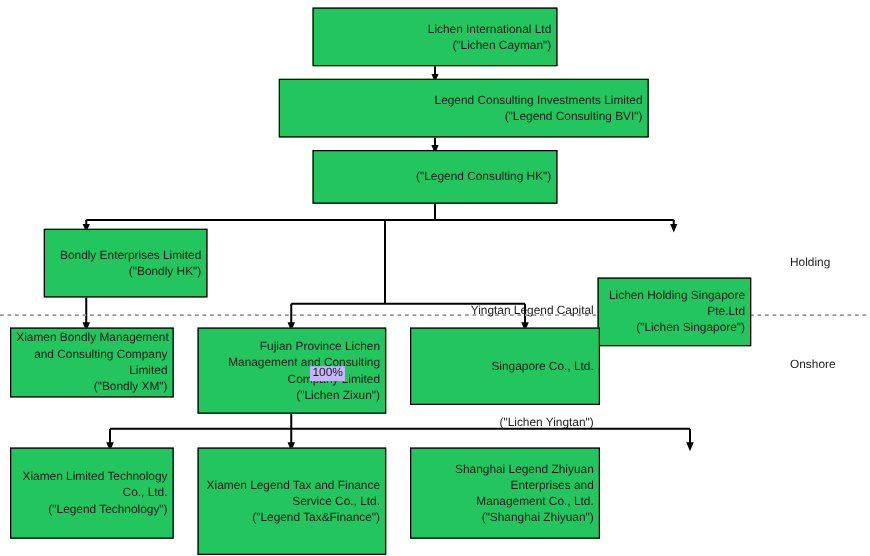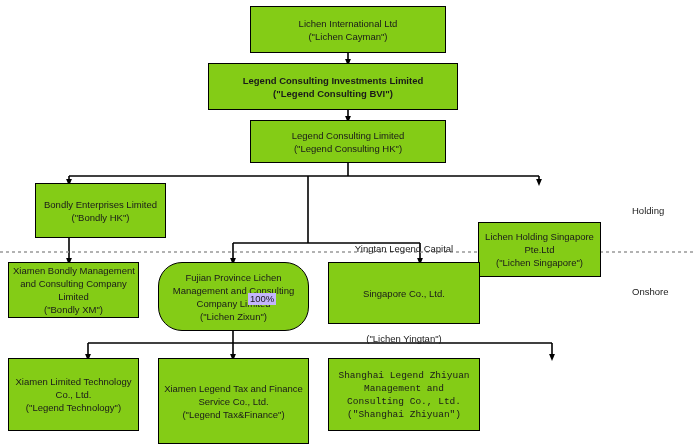--- a/index.html
+++ b/index.html
@@ -21,26 +21,26 @@
     position: absolute;
     left: 0;
     top: 0;
     width: 696px;
     height: 445px;
   }
   .node {
     position: absolute;
     box-sizing: border-box;
     border: 1px solid #000000;
-    background: #84cc16;
+    background: #22c55e;
     display: flex;
     flex-direction: column;
     align-items: center;
     justify-content: center;
-    text-align: center;
+    text-align: right;
     font-size: 9.5px;
     line-height: 13px;
     color: #1a1a1a;
     padding: 2px 4px;
   }
   .node .ln {
     display: block;
     width: 100%;
     white-space: nowrap;
   }
@@ -102,27 +102,26 @@
     <path d="M552,343 L552,358" stroke="#000000" stroke-width="1.6" fill="none" marker-end="url(#arrow)"></path>
 
     <path d="M0,252 L696,252" stroke="#999999" stroke-width="1.4" fill="none" stroke-dasharray="3,3"></path>
   </svg>
 
   <div class="node" style="left:250px; top:6px; width:196px; height:47px;">
     <span class="ln">Lichen International Ltd</span>
     <span class="ln">("Lichen Cayman")</span>
   </div>
 
-  <div class="node" style="left:208px; top:63px; width:250px; height:47px;font-weight:bold;">
+  <div class="node" style="left:223px; top:63px; width:296px; height:47px;">
     <span class="ln">Legend Consulting Investments Limited</span>
     <span class="ln">("Legend Consulting BVI")</span>
   </div>
 
   <div class="node" style="left:250px; top:120px; width:196px; height:43px;">
-    <span class="ln">Legend Consulting Limited</span>
     <span class="ln">("Legend Consulting HK")</span>
   </div>
 
   <div class="node" style="left:8px; top:183px; width:131px; height:55px;margin-left:27px;">
     <span class="ln">Bondly Enterprises Limited</span>
     <span class="ln">("Bondly HK")</span>
   </div>
 
   <div class="node" style="left:478px; top:183px; width:123px; height:55px;margin-top:39px;">
     <span class="ln">Lichen Holding Singapore</span>
@@ -130,21 +129,21 @@
     <span class="ln">("Lichen Singapore")</span>
   </div>
 
   <div class="node" style="left:8px; top:262px; width:131px; height:56px;">
     <span class="ln">Xiamen Bondly Management</span>
     <span class="ln">and Consulting Company</span>
     <span class="ln">Limited</span>
     <span class="ln">("Bondly XM")</span>
   </div>
 
-  <div class="node" style="left:158px; top:262px; width:151px; height:69px;border-radius:24px;">
+  <div class="node" style="left:158px; top:262px; width:151px; height:69px;">
     <span class="ln">Fujian Province Lichen</span>
     <span class="ln">Management and Consulting</span>
     <span class="ln">Company Limited</span>
     <span class="ln">("Lichen Zixun")</span>
   </div>
 
   <div class="node" style="left:328px; top:262px; width:152px; height:62px;gap:32px;">
     <span class="ln">Yingtan Legend Capital</span>
     <span class="ln">Singapore Co., Ltd.</span>
     <span class="ln">("Lichen Yingtan")</span>
@@ -155,24 +154,24 @@
     <span class="ln">Co., Ltd.</span>
     <span class="ln">("Legend Technology")</span>
   </div>
 
   <div class="node" style="left:158px; top:358px; width:151px; height:86px;">
     <span class="ln">Xiamen Legend Tax and Finance</span>
     <span class="ln">Service Co., Ltd.</span>
     <span class="ln">("Legend Tax&amp;Finance")</span>
   </div>
 
-  <div class="node" style="left:328px; top:358px; width:152px; height:73px;font-family:Liberation Mono, monospace;">
+  <div class="node" style="left:328px; top:358px; width:152px; height:73px;">
     <span class="ln">Shanghai Legend Zhiyuan</span>
-    <span class="ln">Management and</span>
-    <span class="ln">Consulting Co., Ltd.</span>
+    <span class="ln">Enterprises and</span>
+    <span class="ln">Management Co., Ltd.</span>
     <span class="ln">("Shanghai Zhiyuan")</span>
   </div>
 
   <div class="zone-label" style="left:632px; top:205px;">Holding</div>
 
   <div class="zone-label" style="left:632px; top:286px;">Onshore</div>
 
   <div class="edge-label" style="left:248px; top:249px;">100%</div>
 
 </div>

